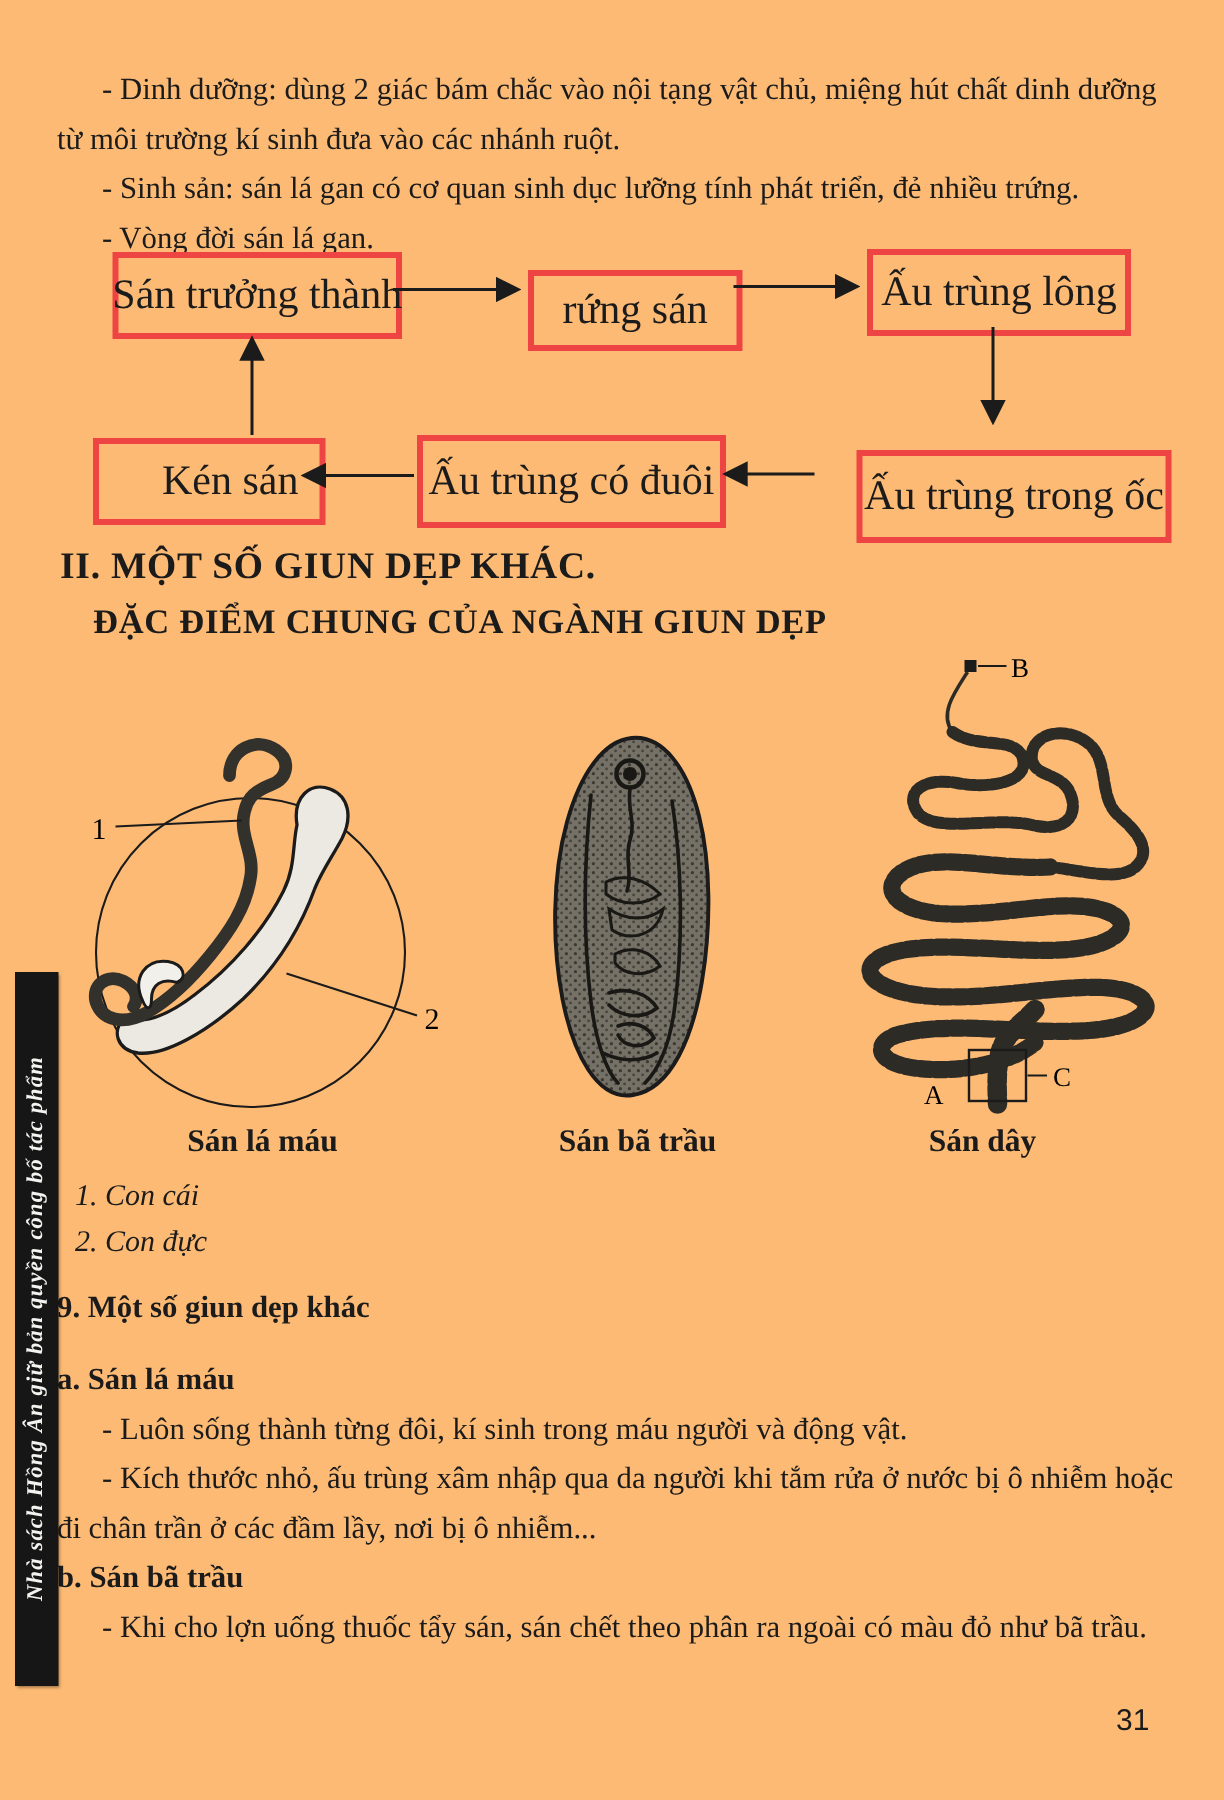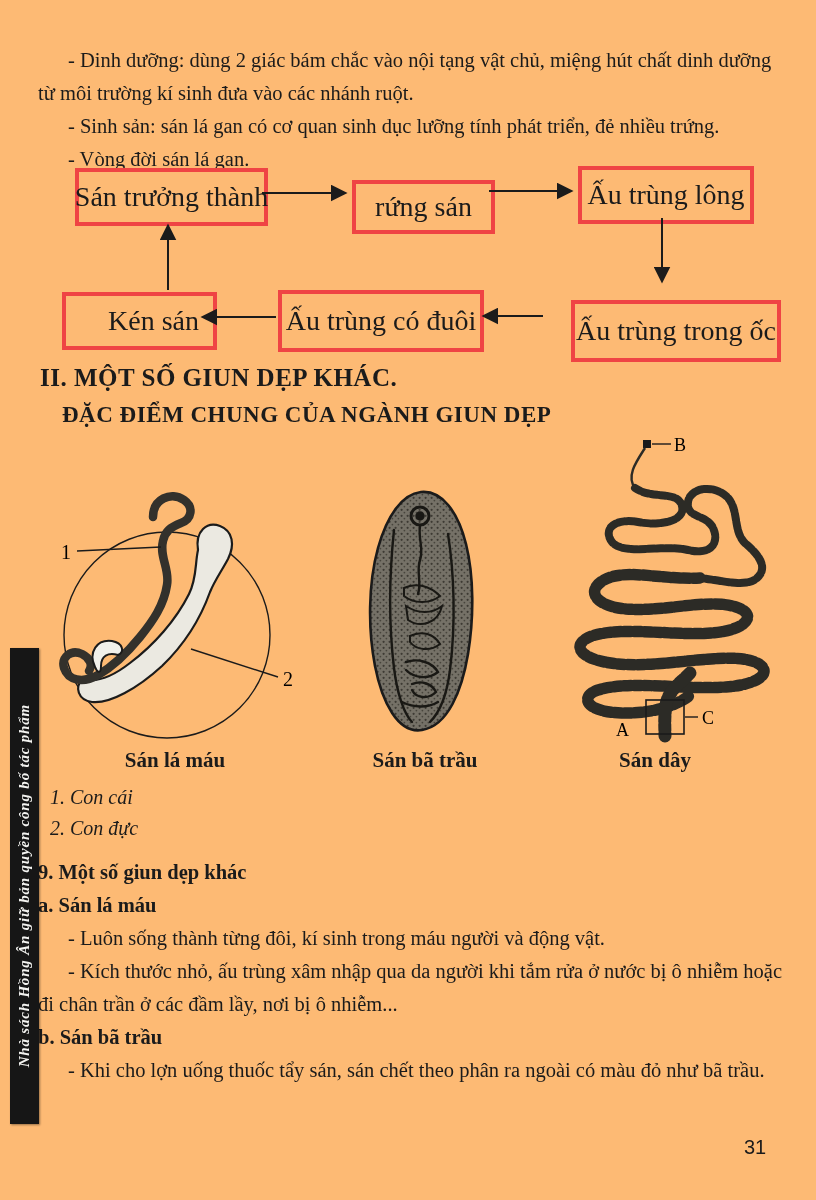--- a/index.html
+++ b/index.html
@@ -23,21 +23,21 @@
   .h2b{position:absolute;left:62px;top:402px;font-size:23px;font-weight:bold;letter-spacing:.5px;margin:0;}
   
   .fig{position:absolute;}
   .caption{position:absolute;font-weight:bold;font-size:21px;text-align:center;}
   .legend{position:absolute;font-style:italic;font-size:20px;line-height:31px;}
   
   .bodytext{position:absolute;left:38px;top:856px;width:754px;font-size:20.5px;line-height:33px;}
   .bodytext p{margin:0;}
   .bodytext .bold{font-weight:bold;}
   .bodytext .bullet{text-indent:30px;}
-  .bodytext .gap{}
+  .bodytext .gap{margin-top:15px;}
   
   .strip{
     position:absolute;left:10px;top:648px;width:29px;height:476px;
     background:#161616;display:flex;align-items:center;justify-content:center;
     box-shadow:1px 1px 2px rgba(0,0,0,.4);
   }
   .strip span{
     writing-mode:vertical-rl;transform:rotate(180deg);
     color:#f3f3f0;font-style:italic;font-weight:bold;font-size:15px;
     letter-spacing:.8px;white-space:nowrap;

